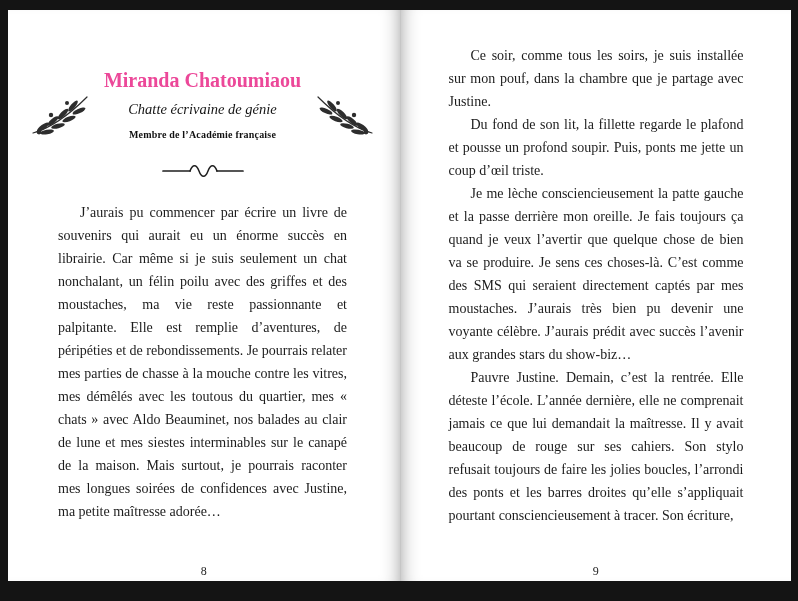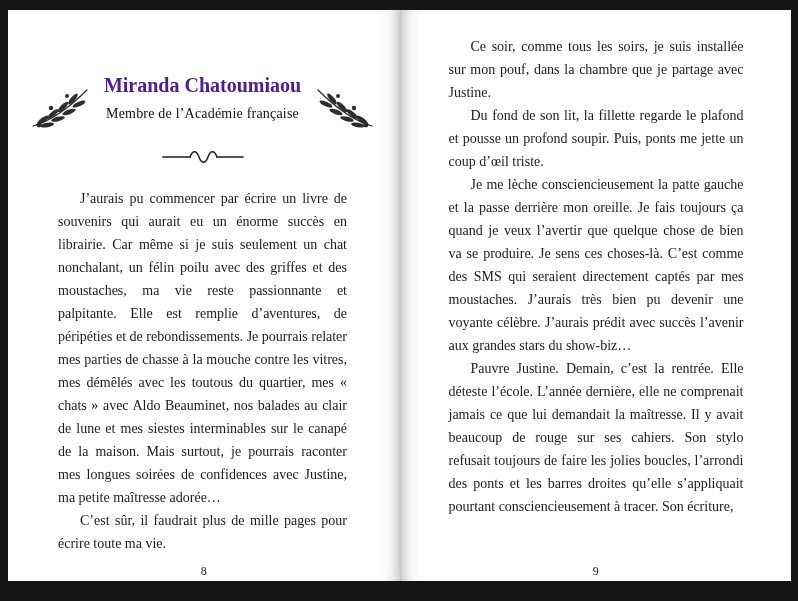--- a/index.html
+++ b/index.html
@@ -12,30 +12,30 @@
   .spread{position:absolute;left:8px;top:10px;width:783px;height:571px;display:flex;background:#ffffff;}
   .page{flex:1 1 50%;position:relative;overflow:hidden;background:#ffffff;}
   .page-left{box-shadow:inset -16px 0 20px -18px rgba(0,0,0,.45);}
   .page-right{border-left:1px solid #c6c6c6;box-shadow:inset 16px 0 20px -18px rgba(0,0,0,.45);}
   .text-col{position:absolute;top:0;bottom:0;}
   .page-left .text-col{left:50px;width:289px;}
   .page-right .text-col{left:48px;width:295px;}
 
   .header{margin:58px -22px 0;display:flex;align-items:center;justify-content:center;gap:4px;}
   .header-center{flex:0 1 auto;text-align:center;padding:0 2px;}
-  .book-title{font-size:20px;line-height:1.2;font-weight:700;color:#4c1d95;margin:0 7px 9px;white-space:nowrap;}
+  .book-title{font-size:20px;line-height:1.2;font-weight:700;color:#ec4899;margin:0 7px 9px;white-space:nowrap;}
   .book-subtitle{font-size:14.5px;font-style:italic;color:#151515;margin:0 0 11px;white-space:nowrap;}
-  .book-affiliation{font-size:14px;font-weight:400;color:#101010;margin:4px;letter-spacing:.2px;white-space:nowrap;}
+  .book-affiliation{font-size:10px;font-weight:700;color:#101010;margin:4px;letter-spacing:.2px;white-space:nowrap;}
   .branch{flex:0 0 auto;margin-top:16px;line-height:0;}
   .branch-right svg{transform:scaleX(-1);}
 
   .divider{margin-top:20px;text-align:center;line-height:0;}
 
   .body-block{margin-top:23px;}
-  .page-right .body-block{margin-top:3px;padding-top:22px;}
+  .page-right .body-block{margin-top:12px;padding-top:22px;}
   p.par{margin:0;font-size:14px;line-height:23px;text-align:justify;text-indent:22px;color:#1b1b1b;hyphens:auto;}
 
   .page-num{position:absolute;left:0;right:0;bottom:2px;text-align:center;font-size:12px;color:#242424;}
 </style>
 </head>
 <body>
 
 <div class="spread">
 
   <section class="page page-left">
@@ -56,20 +56,21 @@
               <ellipse rx="7" ry="2.3" transform="translate(48 20) rotate(-25)"></ellipse>
               <circle cx="8" cy="41" r="2.4"></circle>
               <circle cx="20" cy="24" r="2.2"></circle>
               <circle cx="36" cy="12" r="2"></circle>
             </g>
           </svg>
         </span>
 
         <div class="header-center">
           <h1 class="book-title">Miranda Chatoumiaou</h1>
+          <p class="book-subtitle">Chatte écrivaine de génie</p>
           <p class="book-affiliation">Membre de l’Académie française</p>
         </div>
 
         <span class="branch branch-right">
           <svg width="60" height="46" viewBox="0 0 60 46" aria-hidden="true">
             <path d="M2 42 C 16 38 34 28 56 6" fill="none" stroke="#2d2d2d" stroke-width="1.2" stroke-linecap="round"></path>
             <g fill="#2d2d2d">
               <ellipse rx="7" ry="2.3" transform="translate(12 36) rotate(-35)"></ellipse>
               <ellipse rx="7" ry="2.3" transform="translate(16 41) rotate(-10)"></ellipse>
               <ellipse rx="7" ry="2.3" transform="translate(22 30) rotate(-40)"></ellipse>
@@ -91,21 +92,20 @@
           <g stroke="#1e1e1e" fill="none" stroke-linecap="round">
             <path d="M3 7 H30" stroke-width="1.7"></path>
             <path d="M30 7 c2.5 -7 6.5 -7 9 0 c2.5 7 6.5 7 9 0 c2.5 -7 6.5 -7 9 0" stroke-width="1.5"></path>
             <path d="M57 7 H83" stroke-width="1.7"></path>
           </g>
         </svg>
       </div>
 
       <div class="body-block">
         <p class="par">J’aurais pu commencer par écrire un livre de souvenirs qui aurait eu un énorme succès en librairie. Car même si je suis seulement un chat nonchalant, un félin poilu avec des griffes et des moustaches, ma vie reste passionnante et palpitante. Elle est remplie d’aventures, de péripéties et de rebondissements. Je pourrais relater mes parties de chasse à la mouche contre les vitres, mes démêlés avec les toutous du quartier, mes « chats » avec Aldo Beauminet, nos balades au clair de lune et mes siestes interminables sur le canapé de la maison. Mais surtout, je pourrais raconter mes longues soirées de confidences avec Justine, ma petite maîtresse adorée…</p>
-        <p class="par">C’est sûr, il faudrait plus de mille pages pour écrire toute ma vie.</p>
       </div>
     </div>
 
     <div class="page-num">8</div>
   </section>
 
   <section class="page page-right">
     <div class="text-col">
       <div class="body-block">
         <p class="par">Ce soir, comme tous les soirs, je suis installée sur mon pouf, dans la chambre que je partage avec Justine.</p>

